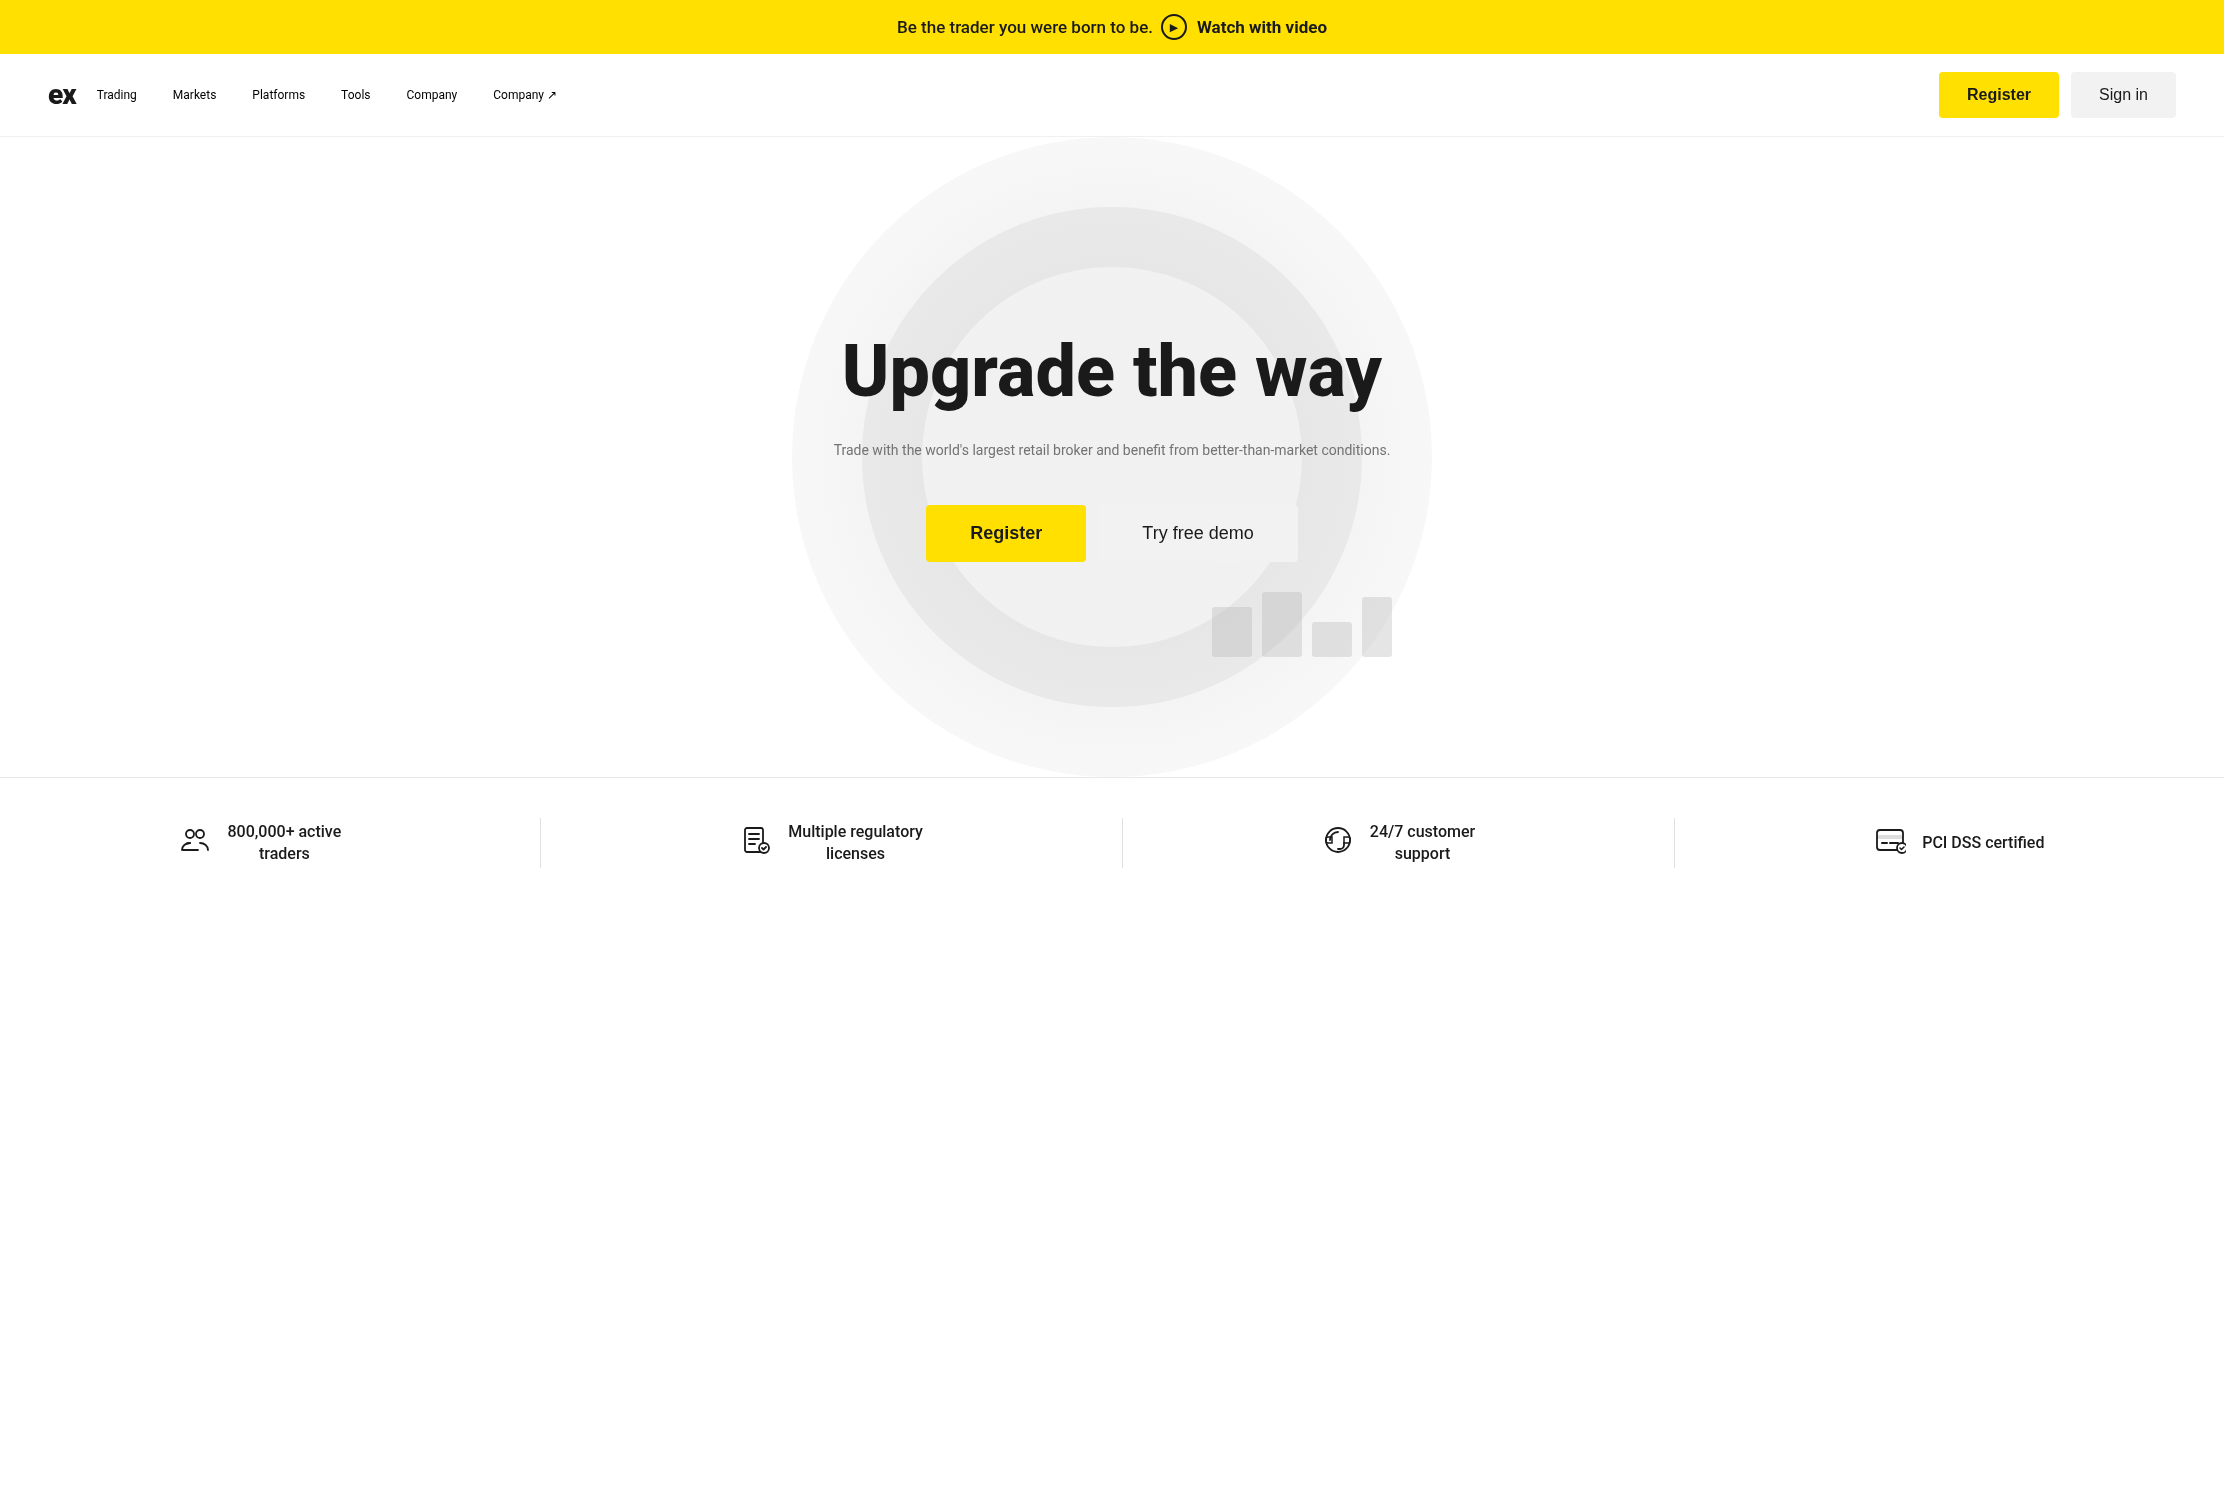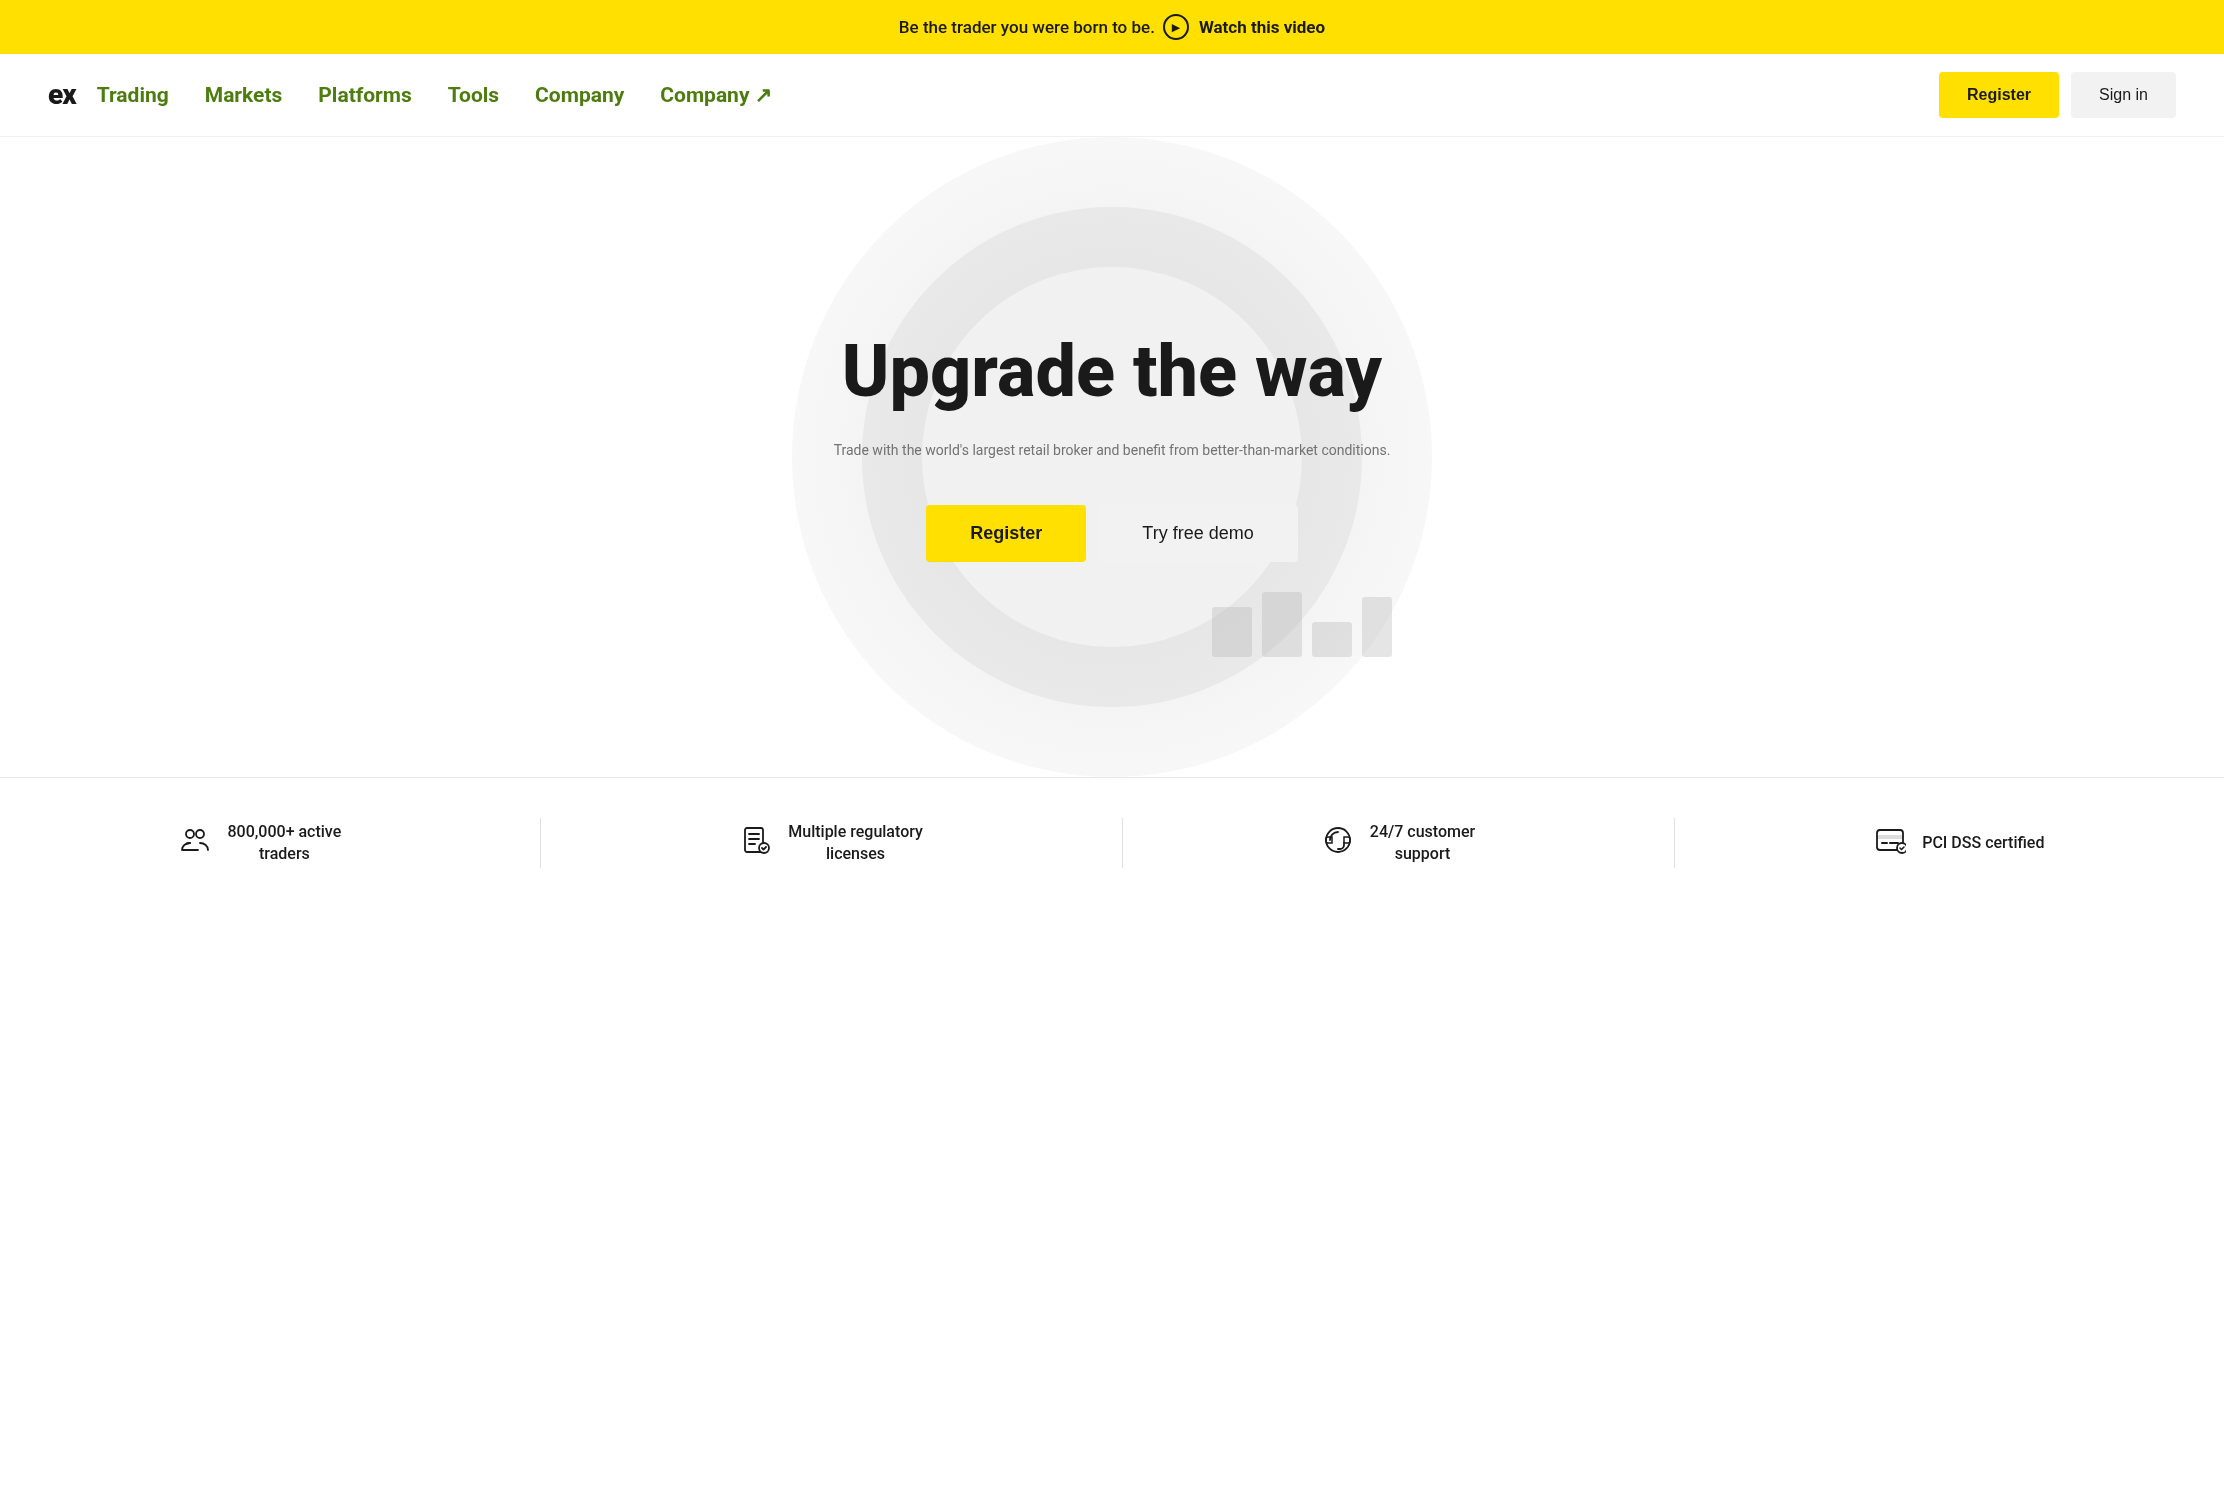--- a/index.html
+++ b/index.html
@@ -63,23 +63,23 @@
     }
 
     .nav-links {
       display: flex;
       align-items: center;
       gap: 36px;
       flex: 1;
     }
 
     .nav-link {
-      font-size: 21px;
-      font-weight: 700;
-      color: #4d7c0f;
+      font-size: 12px;
+      font-weight: 400;
+      color: #000000;
       cursor: pointer;
       text-decoration: none;
       white-space: nowrap;
     }
 
     .nav-link-partners {
       display: flex;
       align-items: center;
       gap: 4px;
     }
@@ -256,21 +256,21 @@
       stroke: #1a1a1a;
       stroke-width: 1.8;
     }
   </style>
 </head>
 <body>
 
 <div class="top-banner">
   <span>Be the trader you were born to be.</span>
   <span class="banner-play-icon">▶</span>
-  <a class="banner-link">Watch this video</a>
+  <a class="banner-link">Watch with video</a>
 </div>
 
 <nav class="navbar">
   <div class="logo">
     <span>ex</span>
   </div>
   <div class="nav-links">
     <a class="nav-link">Trading</a>
     <a class="nav-link">Markets</a>
     <a class="nav-link">Platforms</a>

